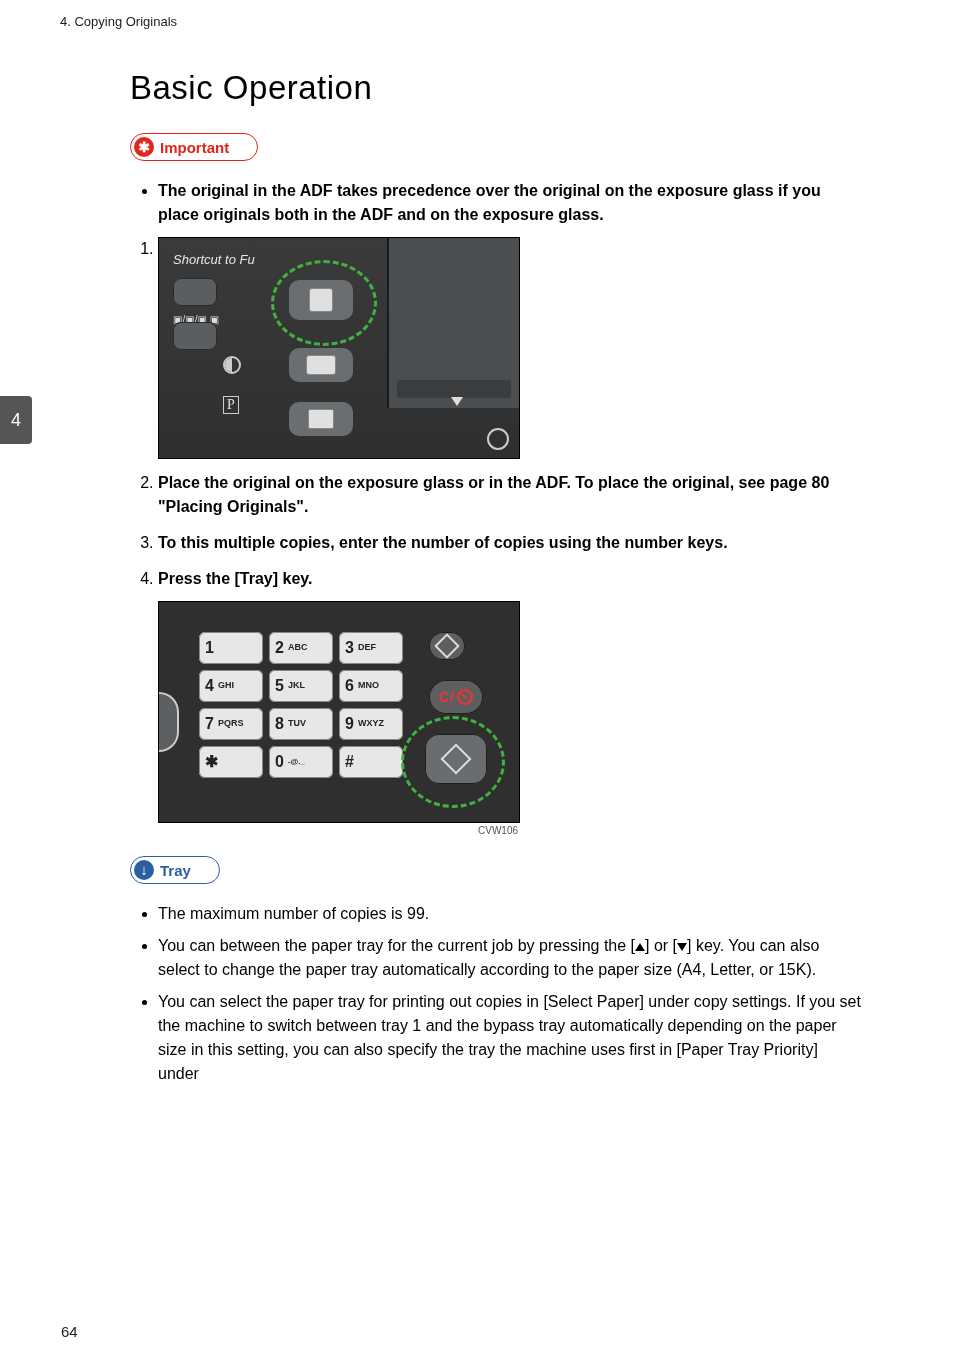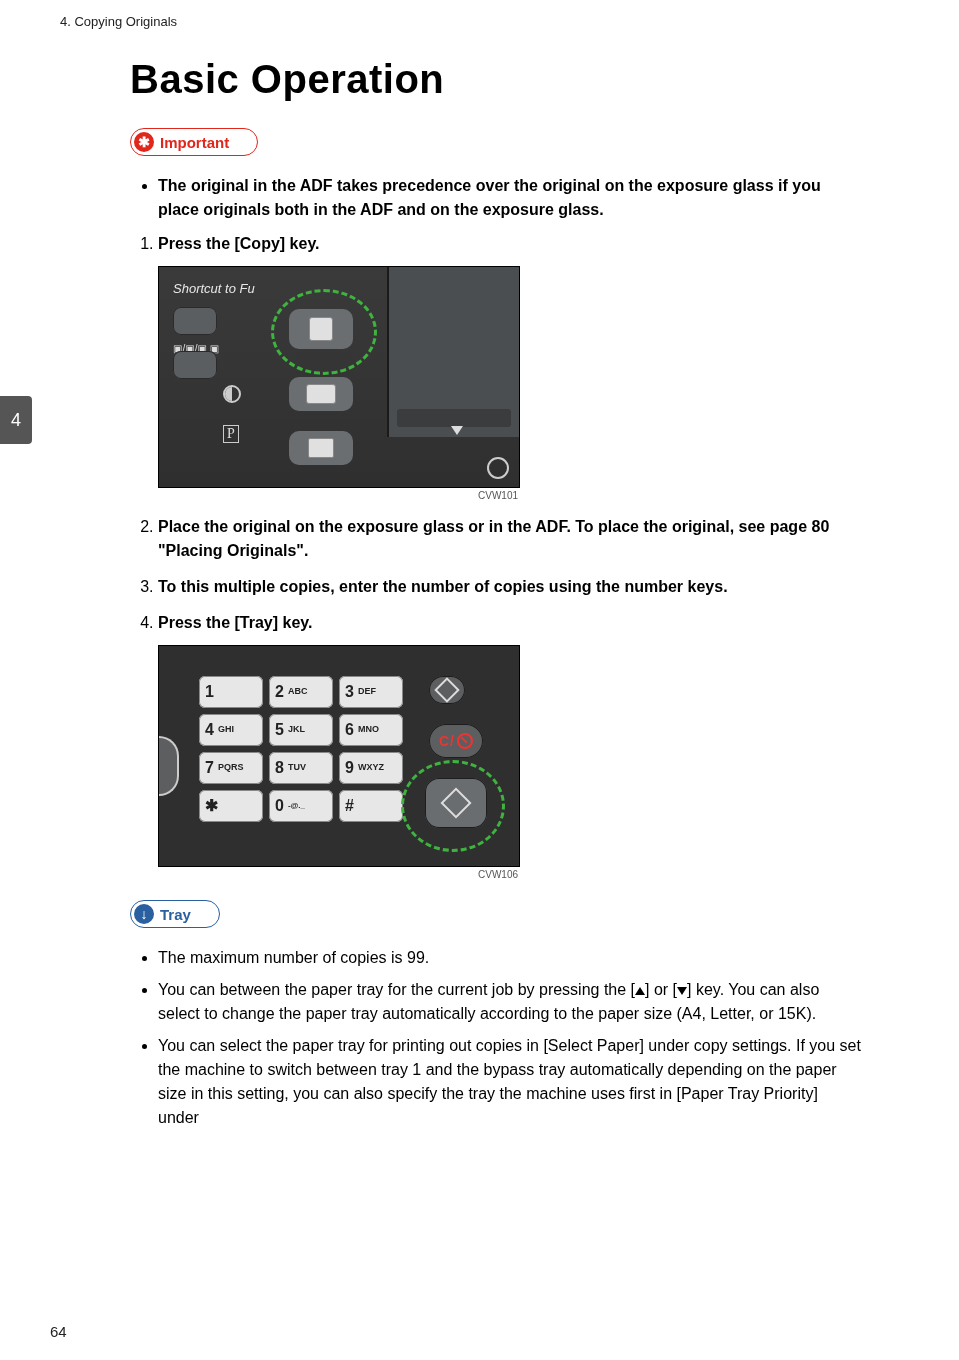--- a/index.html
+++ b/index.html
@@ -14,21 +14,21 @@
     position: relative;
     width: 959px;
     min-height: 1360px;
     box-sizing: border-box;
     padding: 14px 60px 40px 50px;
   }
   .running-head {
     font-size: 13px;
     color: #222;
     margin-left: 10px;
-    margin-bottom: 28px;
+    margin-bottom: 40px;
   }
   .chapter-tab {
     position: absolute;
     left: 0;
     top: 396px;
     width: 32px;
     height: 48px;
     background: #555;
     color: #fff;
     font-size: 18px;
@@ -36,22 +36,22 @@
     align-items: center;
     justify-content: center;
     border-top-right-radius: 4px;
     border-bottom-right-radius: 4px;
   }
   .content {
     margin-left: 80px;
     margin-right: 20px;
   }
   h1.page-title {
-    font-size: 40px;
-    font-weight: 700;
+    font-size: 33px;
+    font-weight: 400;
     letter-spacing: 0.5px;
     margin: 21px 0 20px 0;
   }
   .callout {
     display: inline-flex;
     align-items: center;
     border: 1.5px solid;
     border-radius: 14px;
     height: 26px;
     padding: 0 28px 0 3px;
@@ -167,21 +167,21 @@
   .fig2 .halo2 {
     position:absolute; right:14px; top:114px; width:98px; height:86px;
     border:3px dashed #3fb23f; border-radius:50%;
   }
   .fig2 .leftarc{
     position:absolute;left:0;top:90px;width:18px;height:56px;border:2px solid #ccc;border-left:none;border-radius:0 30px 30px 0; background:#5c5e60;
   }
   .fig2-caption{ width:360px; }
 
   .page-number{
-    position:absolute; left:50px; bottom:20px; font-size:15px; color:#222;
+    position:absolute; left:61px; bottom:20px; font-size:15px; color:#222;
   }
   .tri-up, .tri-down{
     display:inline-block;width:0;height:0;vertical-align:middle;
     border-left:5px solid transparent;border-right:5px solid transparent;
   }
   .tri-up{border-bottom:8px solid #000;}
   .tri-down{border-top:8px solid #000;}
 </style>
 </head>
 <body>
@@ -201,21 +201,20 @@
       <span>Important</span>
     </div>
 
     <ul class="bullets">
       <li class="bold">The original in the ADF takes precedence over the original on the exposure glass if you place originals both in the ADF and on the exposure glass.</li>
     </ul>
 
     <ol class="steps">
 
       <li>
-        <div class="step-main">Press the [Copy] key.</div>
         <div class="fig-wrap">
           <div class="fig1">
             <div class="shortcut-label">Shortcut to Fu</div>
             <div class="btn small sidebtn1"></div>
             <div class="side-icons">▣/▣/▣ ▣</div>
             <div class="btn small sidebtn2"></div>
             <div class="brightness"></div>
             <div class="p-icon">P</div>
             <div class="mainbtn copybtn">
                 <div class="inner"></div>
@@ -224,21 +223,20 @@
                 <div class="inner"></div>
               </div>
             <div class="mainbtn faxbtn">
                 <div class="inner"></div>
               </div>
             <div class="halo"></div>
             <div class="screen"></div>
             <div class="arrow-down"></div>
             <div class="corner-icon"></div>
           </div>
-          <div class="fig-caption fig1-caption">CVW101</div>
         </div>
       </li>
 
       <li>
         <div class="step-main">Place the original on the exposure glass or in the ADF. To place the original, see page 80 "Placing Originals".</div>
       </li>
 
       <li>
         <div class="step-main">To this multiple copies, enter the number of copies using the number keys.</div>
       </li>

